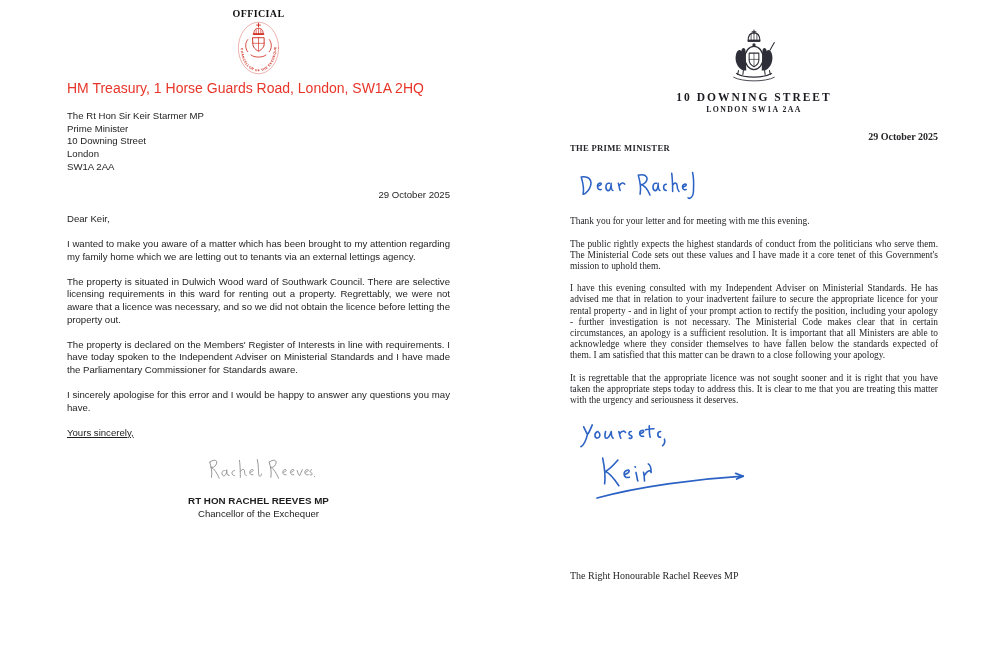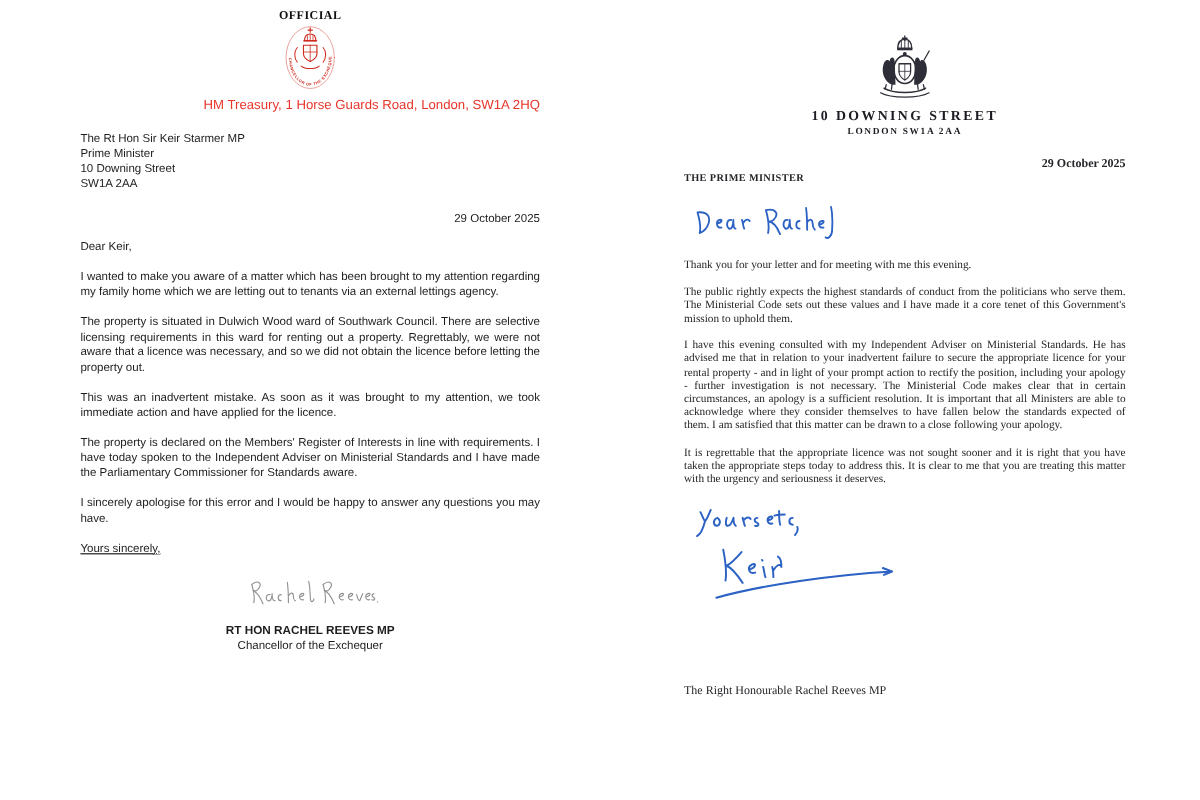--- a/index.html
+++ b/index.html
@@ -18,22 +18,22 @@
     font-family: "Liberation Sans", sans-serif;
     color: #1e1e1e;
     font-size: 9.6px; line-height: 12.8px;
   }
   .t-official {
     text-align: center; font-weight: bold; font-size: 10px;
     letter-spacing: 0.4px; color: #111; font-family: Liberation Serif, serif;
   }
   .t-seal { display: block; margin: -2px auto 0 auto; }
   .t-letterhead {
-    margin-top: 5px; text-align: right;
-    font-size: 11px; font-weight: 500; line-height: 13px;
+    margin-top: 5px; text-align: left;
+    font-size: 14px; font-weight: 500; line-height: 13px;
   }
   .t-recipient { margin-top: 15px; line-height: 12.7px; }
   .t-date { margin-top: 16px; text-align: right; }
   .t-greeting { margin-top: 11px; }
   .t-body p { margin-top: 12px; text-align: justify; }
   .t-valediction { margin-top: 12px; text-decoration: underline; }
   .t-signature { display: block; margin: 10px auto 0 auto; }
   .t-signatory { margin-top: 7px; text-align: center; line-height: 13px; }
   .t-name { font-weight: bold; font-size: 9.8px; }
   .t-title { font-size: 9.6px; }
@@ -89,31 +89,31 @@
         <textPath href="#sealTextArc" startOffset="3%">CHANCELLOR OF THE EXCHEQUER</textPath>
       </text>
     </svg>
 
     <div class="t-letterhead" style="color:#e8352a;">HM Treasury, 1 Horse Guards Road, London, SW1A 2HQ</div>
 
     <div class="t-recipient">
       <div>The Rt Hon Sir Keir Starmer MP</div>
       <div>Prime Minister</div>
       <div>10 Downing Street</div>
+      <div>London</div>
       <div>SW1A 2AA</div>
     </div>
 
     <div class="t-date">29 October 2025</div>
 
     <div class="t-greeting">Dear Keir,</div>
 
     <div class="t-body">
       <p>I wanted to make you aware of a matter which has been brought to my attention regarding my family home which we are letting out to tenants via an external lettings agency.</p>
       <p>The property is situated in Dulwich Wood ward of Southwark Council. There are selective licensing requirements in this ward for renting out a property. Regrettably, we were not aware that a licence was necessary, and so we did not obtain the licence before letting the property out.</p>
-      <p>This was an inadvertent mistake. As soon as it was brought to my attention, we took immediate action and have applied for the licence.</p>
       <p>The property is declared on the Members' Register of Interests in line with requirements. I have today spoken to the Independent Adviser on Ministerial Standards and I have made the Parliamentary Commissioner for Standards aware.</p>
       <p>I sincerely apologise for this error and I would be happy to answer any questions you may have.</p>
     </div>
 
     <div class="t-valediction">Yours sincerely,</div>
 
     <svg class="t-signature" width="112" height="38" viewBox="0 0 132 40" aria-label="Rachel Reeves">
       <path fill="none" stroke="#8f8f8f" stroke-width="1.1" stroke-linecap="round" stroke-linejoin="round" d="
         M8,13 C10,19 11,26 10,31
         M8,13 C15,8 19,12 14,18 C12,20 9,19 9,19 C13,20 17,27 19,32

